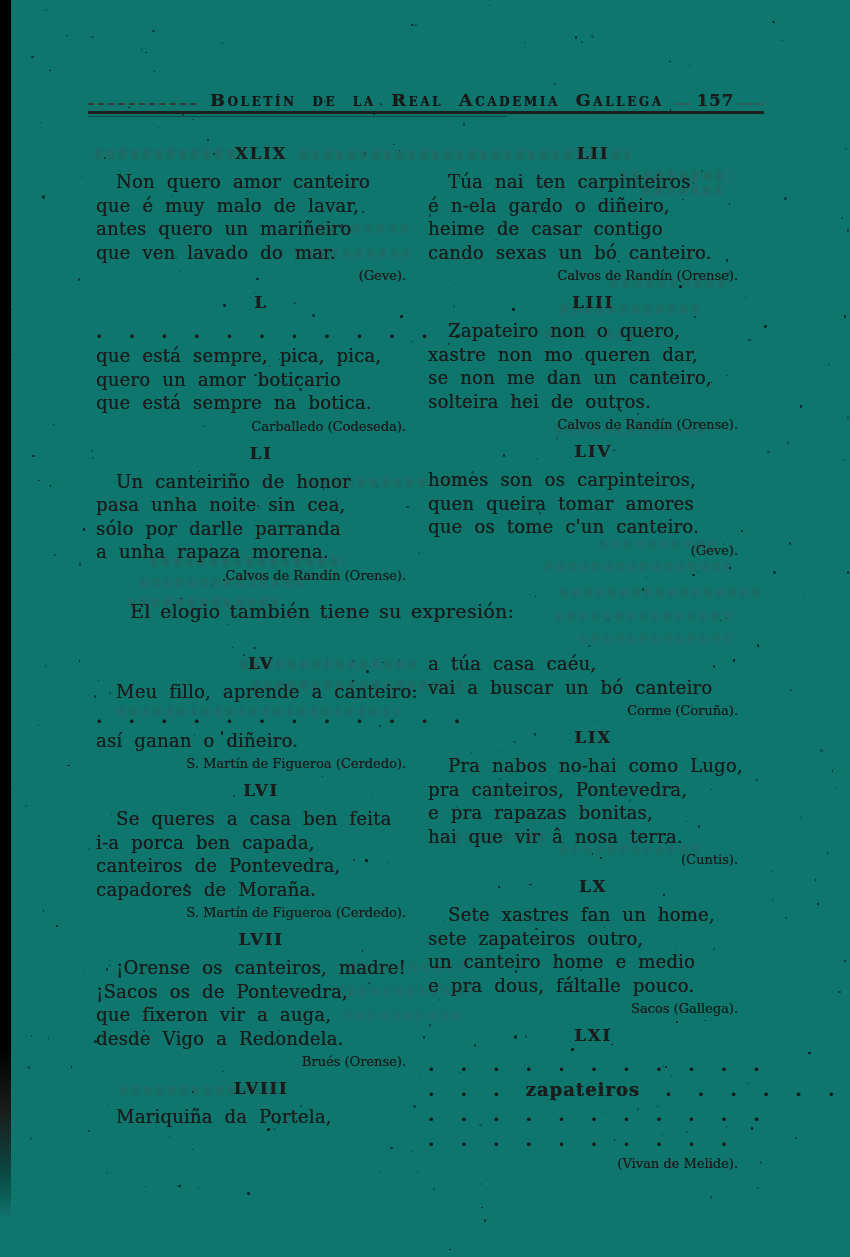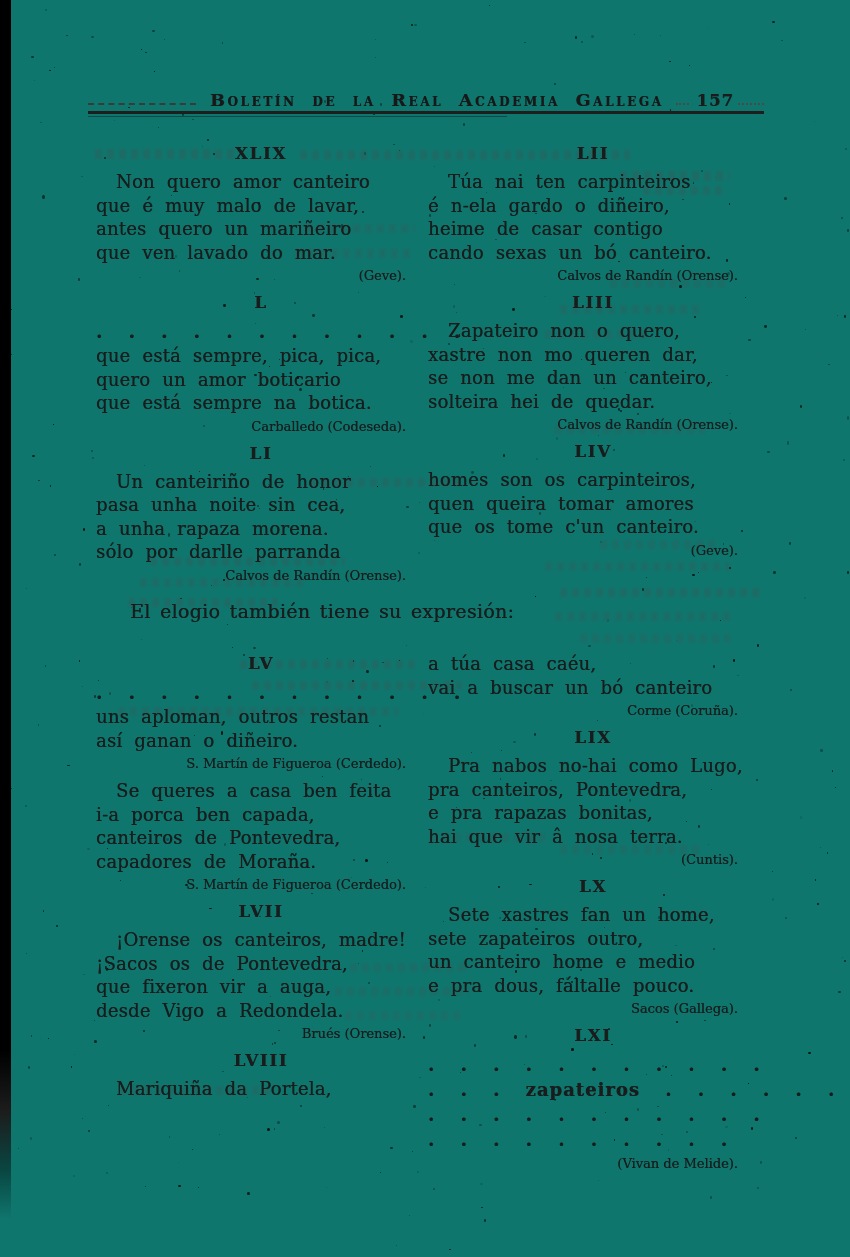--- a/index.html
+++ b/index.html
@@ -562,63 +562,64 @@
       <div class="vline dots-line">. . . . . . . . . . . .</div>
       <div class="vline">que está sempre, pica, pica,</div>
       <div class="vline">quero un amor boticario</div>
       <div class="vline">que está sempre na botica.</div>
       <div class="attr">Carballedo (Codeseda).</div>
     </section>
     <section class="verse">
       <h3 class="vnum">LI</h3>
       <div class="vline indent">Un canteiriño de honor</div>
       <div class="vline">pasa unha noite sin cea,</div>
+      <div class="vline">sólo por darlle parranda</div>
       <div class="vline">a unha rapaza morena.</div>
-      <div class="vline">sólo por darlle parranda</div>
       <div class="attr">Calvos de Randín (Orense).</div>
     </section>
   </div>
 
   <div class="col col-tr">
     <section class="verse">
       <h3 class="vnum">LII</h3>
       <div class="vline indent">Túa nai ten carpinteiros</div>
       <div class="vline">é n-ela gardo o diñeiro,</div>
       <div class="vline">heime de casar contigo</div>
       <div class="vline">cando sexas un bó canteiro.</div>
       <div class="attr">Calvos de Randín (Orense).</div>
     </section>
     <section class="verse">
       <h3 class="vnum">LIII</h3>
       <div class="vline indent">Zapateiro non o quero,</div>
       <div class="vline">xastre non mo queren dar,</div>
       <div class="vline">se non me dan un canteiro,</div>
-      <div class="vline">solteira hei de quedar.</div>
+      <div class="vline">solteira hei de outros.</div>
       <div class="attr">Calvos de Randín (Orense).</div>
     </section>
     <section class="verse">
       <h3 class="vnum">LIV</h3>
       <div class="vline">homes son os carpinteiros,</div>
       <div class="vline">quen queira tomar amores</div>
       <div class="vline">que os tome c'un canteiro.</div>
       <div class="attr">(Geve).</div>
     </section>
   </div>
 
   <p class="interlude">El elogio también tiene su expresión:</p>
 
   <div class="col col-bl">
     <section class="verse">
       <h3 class="vnum">LV</h3>
+      <div class="vline indent">Meu fillo, aprende a canteiro:</div>
       <div class="vline dots-line">. . . . . . . . . . . .</div>
-      <div class="vline">uns aploman, outros restan</div>
       <div class="vline">así ganan o diñeiro.</div>
       <div class="attr">S. Martín de Figueroa (Cerdedo).</div>
     </section>
     <section class="verse">
+      <h3 class="vnum">LVI</h3>
       <div class="vline indent">Se queres a casa ben feita</div>
       <div class="vline">i-a porca ben capada,</div>
       <div class="vline">canteiros de Pontevedra,</div>
       <div class="vline">capadores de Moraña.</div>
       <div class="attr">S. Martín de Figueroa (Cerdedo).</div>
     </section>
     <section class="verse">
       <h3 class="vnum">LVII</h3>
       <div class="vline indent">¡Orense os canteiros, madre!</div>
       <div class="vline">¡Sacos os de Pontevedra,</div>

